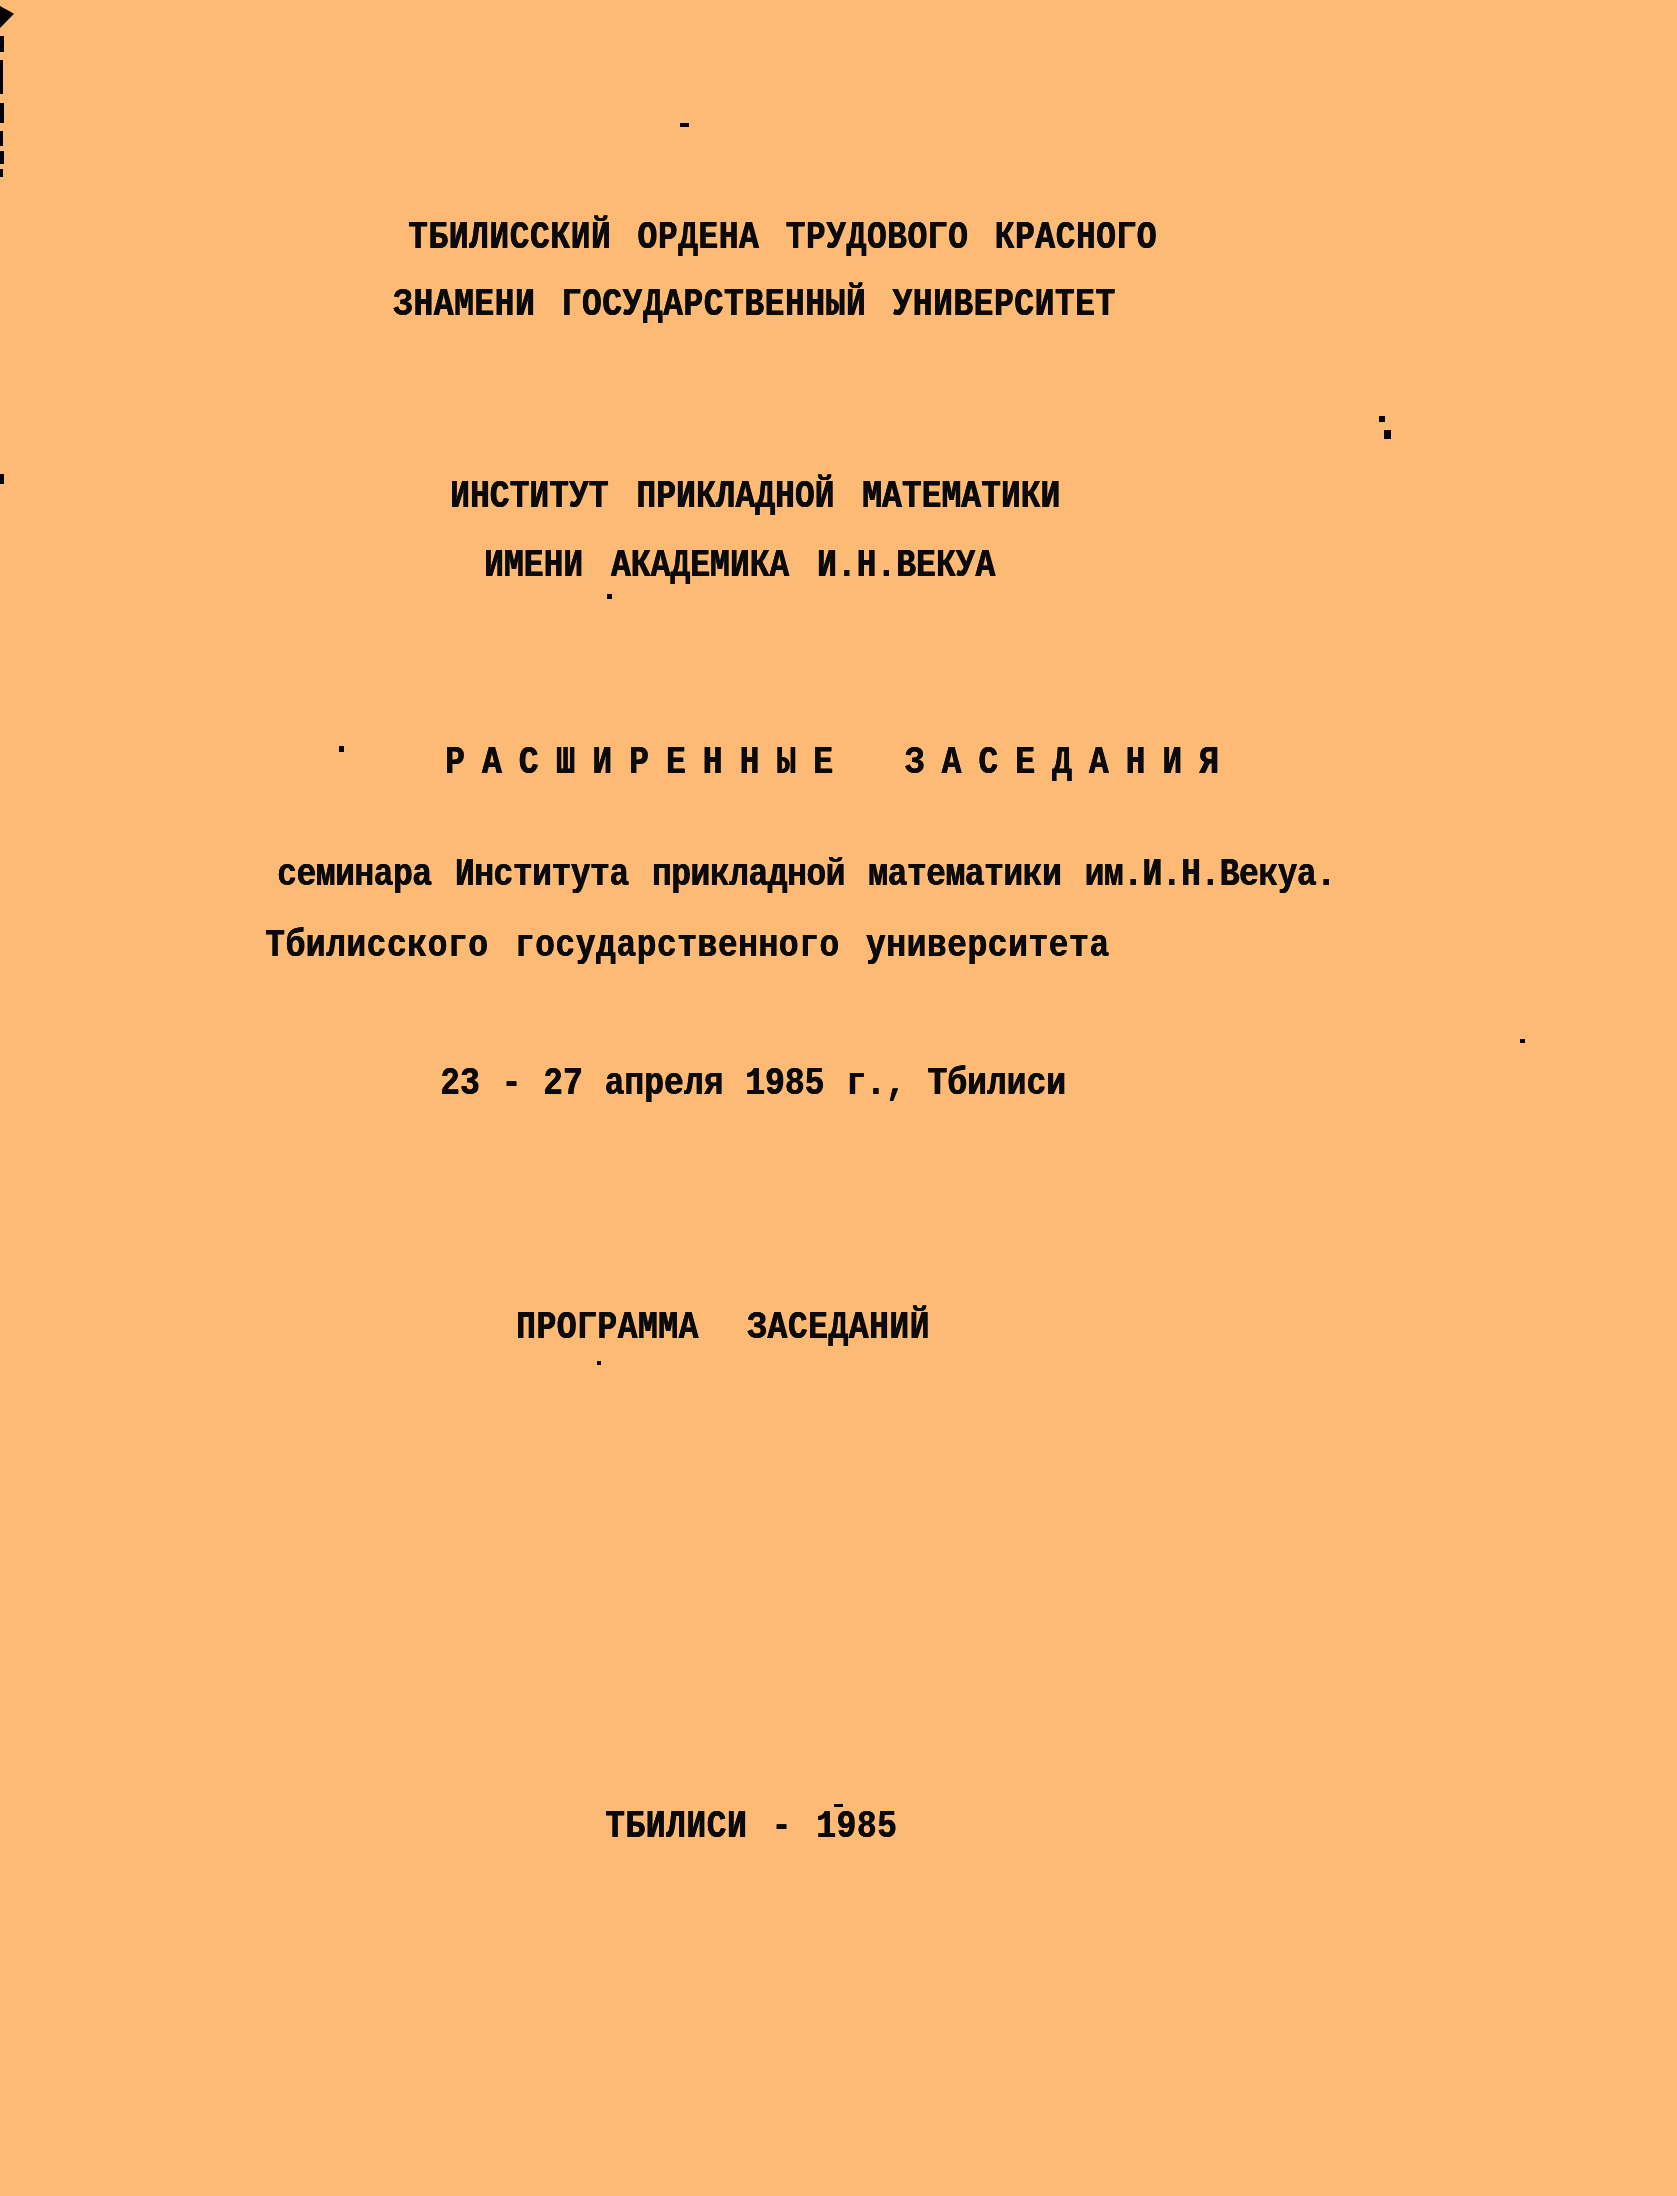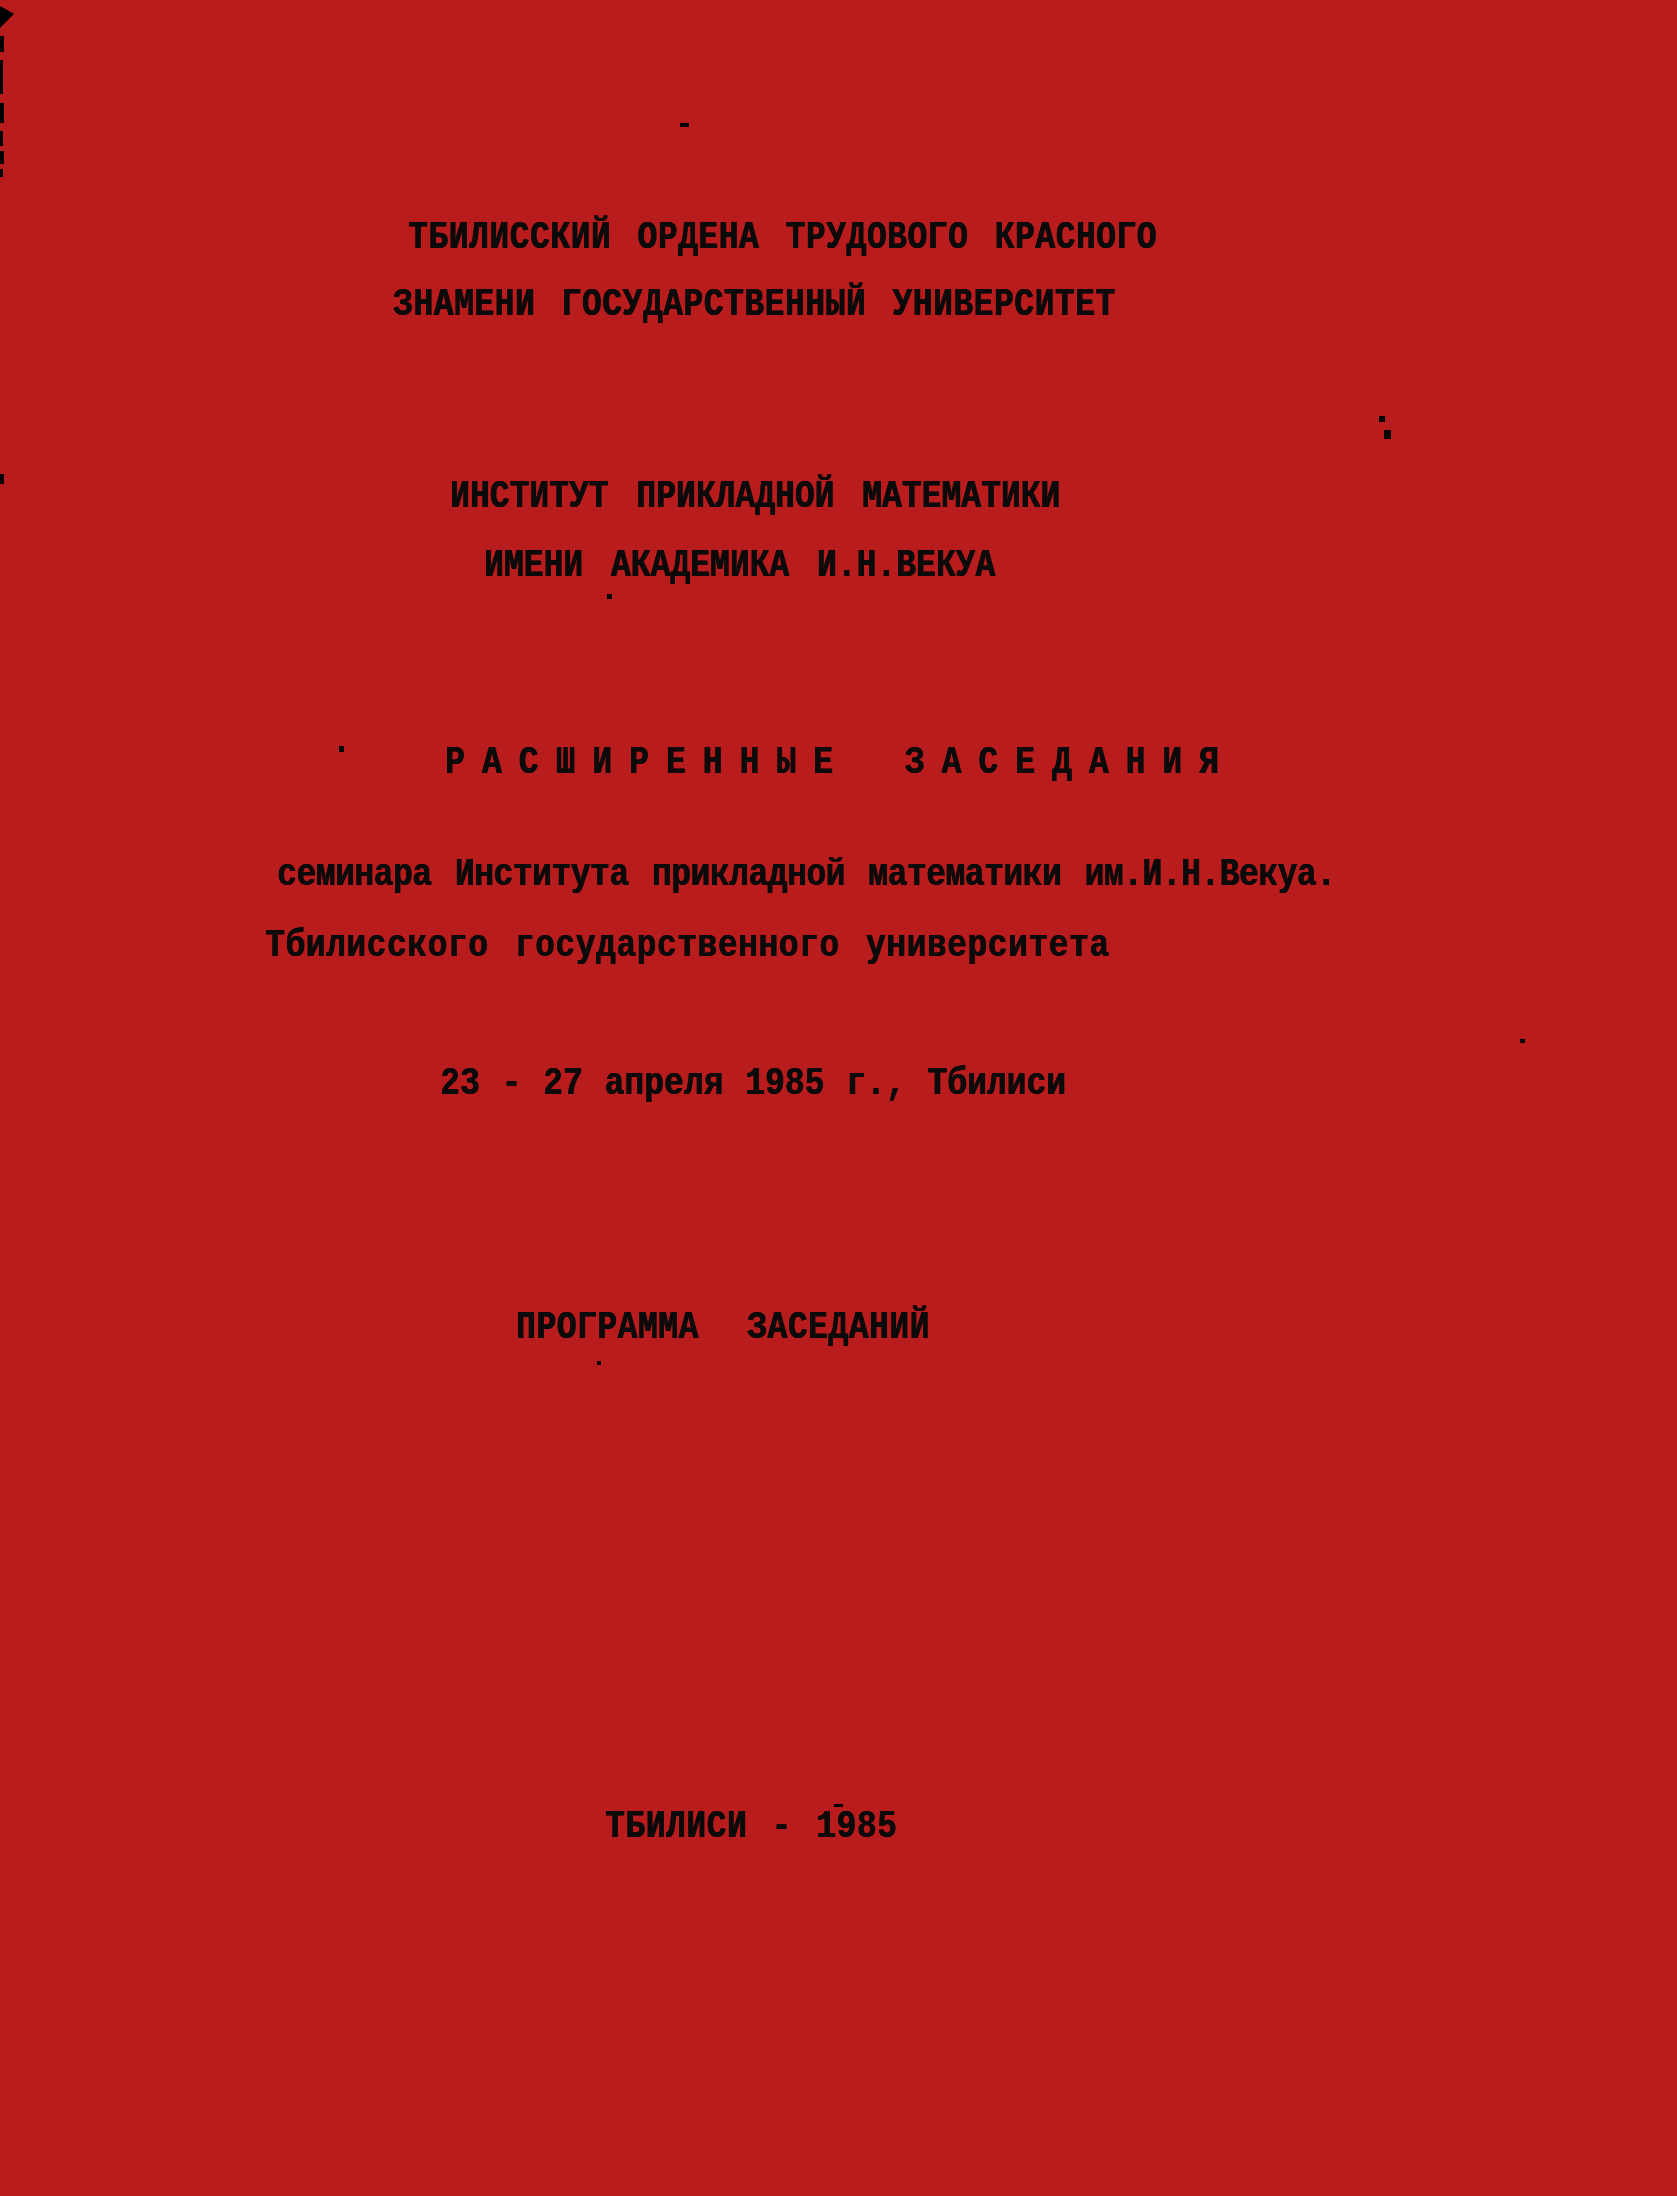--- a/index.html
+++ b/index.html
@@ -4,21 +4,21 @@
 <style>
   html, body {
     margin: 0;
     padding: 0;
     background: #e8e8e8;
   }
   .page {
     position: relative;
     width: 1678px;
     height: 2197px;
-    background: #b91c1c;
+    background: #fdba74;
     overflow: hidden;
     font-family: "Liberation Mono", "DejaVu Sans Mono", monospace;
     font-weight: bold;
     color: #0a0a0a;
   }
   .line {
     position: absolute;
     white-space: nowrap;
     line-height: 1;
     transform: scaleY(1.15);

